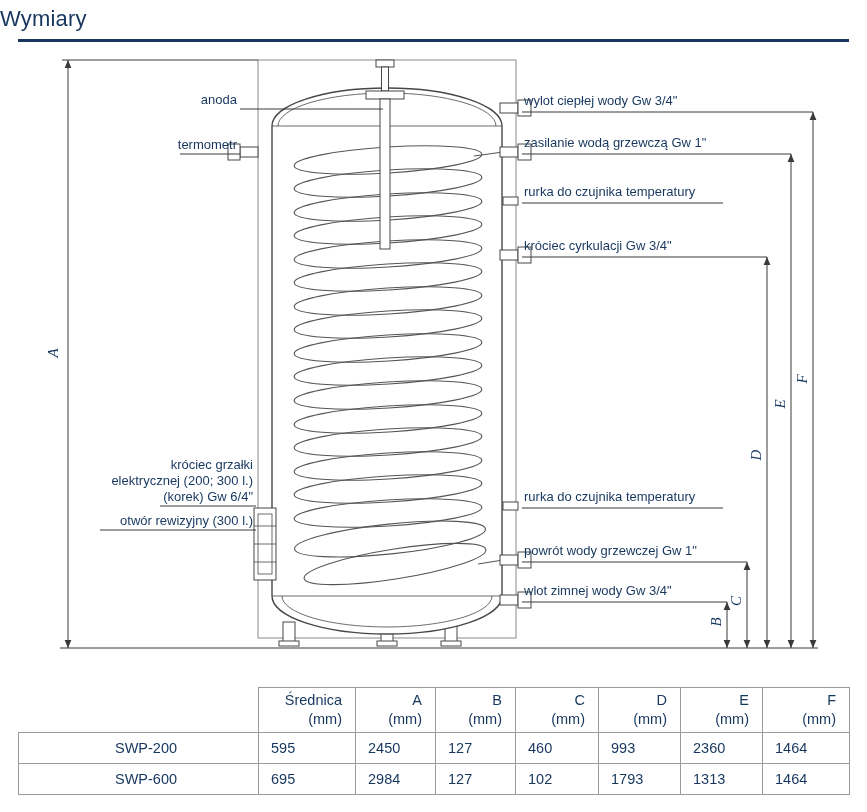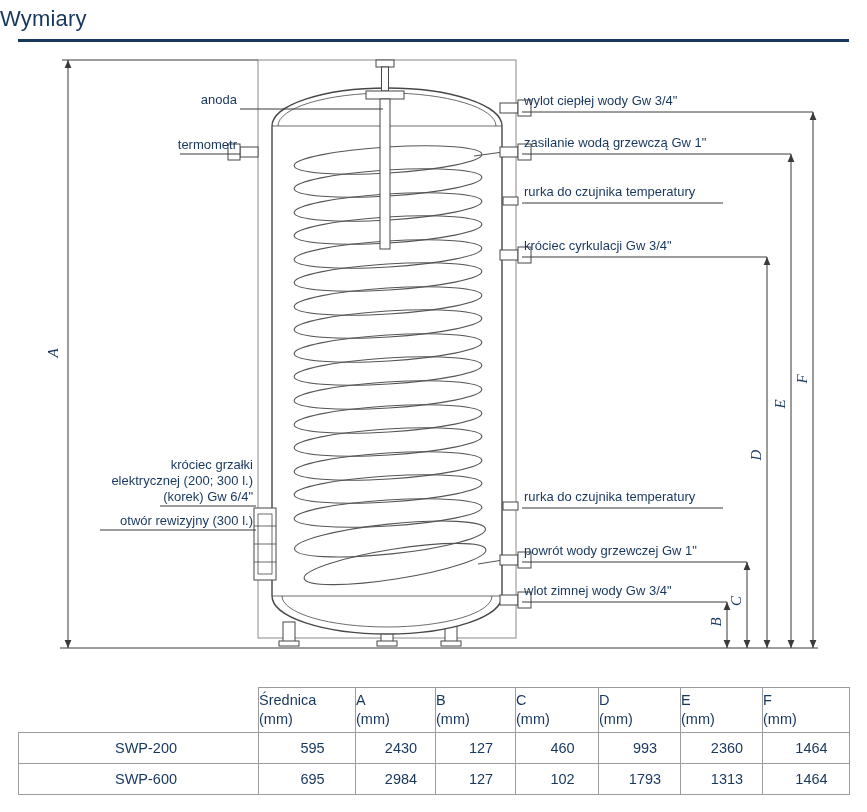--- a/index.html
+++ b/index.html
@@ -16,23 +16,23 @@
   }
   svg{position:absolute;top:48px;left:0;}
   svg text{fill:#17375E;font-family:"Liberation Sans",sans-serif;font-size:13px;}
   svg text.dim-letter{font-family:"Liberation Serif",serif;font-style:italic;font-size:15px;}
   .dim-table{
     position:absolute;top:687px;left:18px;width:831px;
     border-collapse:collapse;table-layout:fixed;color:#17375E;
     font-size:14.5px;
   }
   .dim-table th,.dim-table td{border:1px solid #9b9b9b;}
-  .dim-table th{font-weight:normal;text-align:left;padding:3px 0;line-height:1.3;}
+  .dim-table th{font-weight:normal;text-align:right;padding:3px 13px;line-height:1.3;}
   .dim-table th.corner{border-top:1px solid transparent;border-left:1px solid transparent;}
-  .dim-table td{text-align:center;height:28px;padding-left:12px;}
+  .dim-table td{text-align:left;height:28px;padding-left:12px;}
   .dim-table td.model{text-align:center;padding-left:16px;}
 </style>
 </head>
 <body>
 
 <div class="page-title">Wymiary</div>
 <div class="title-rule"></div>
 
 <svg width="867" height="637" viewBox="0 0 867 637">
   <defs>
@@ -208,21 +208,21 @@
       <th>
         <div>F</div>
         <div>(mm)</div>
       </th>
     </tr>
   </thead>
   <tbody>
     <tr>
       <td class="model">SWP-200</td>
       <td>595</td>
-      <td>2430</td>
+      <td>2450</td>
       <td>127</td>
       <td>460</td>
       <td>993</td>
       <td>2360</td>
       <td>1464</td>
     </tr>
     <tr>
       <td class="model">SWP-600</td>
       <td>695</td>
       <td>2984</td>

